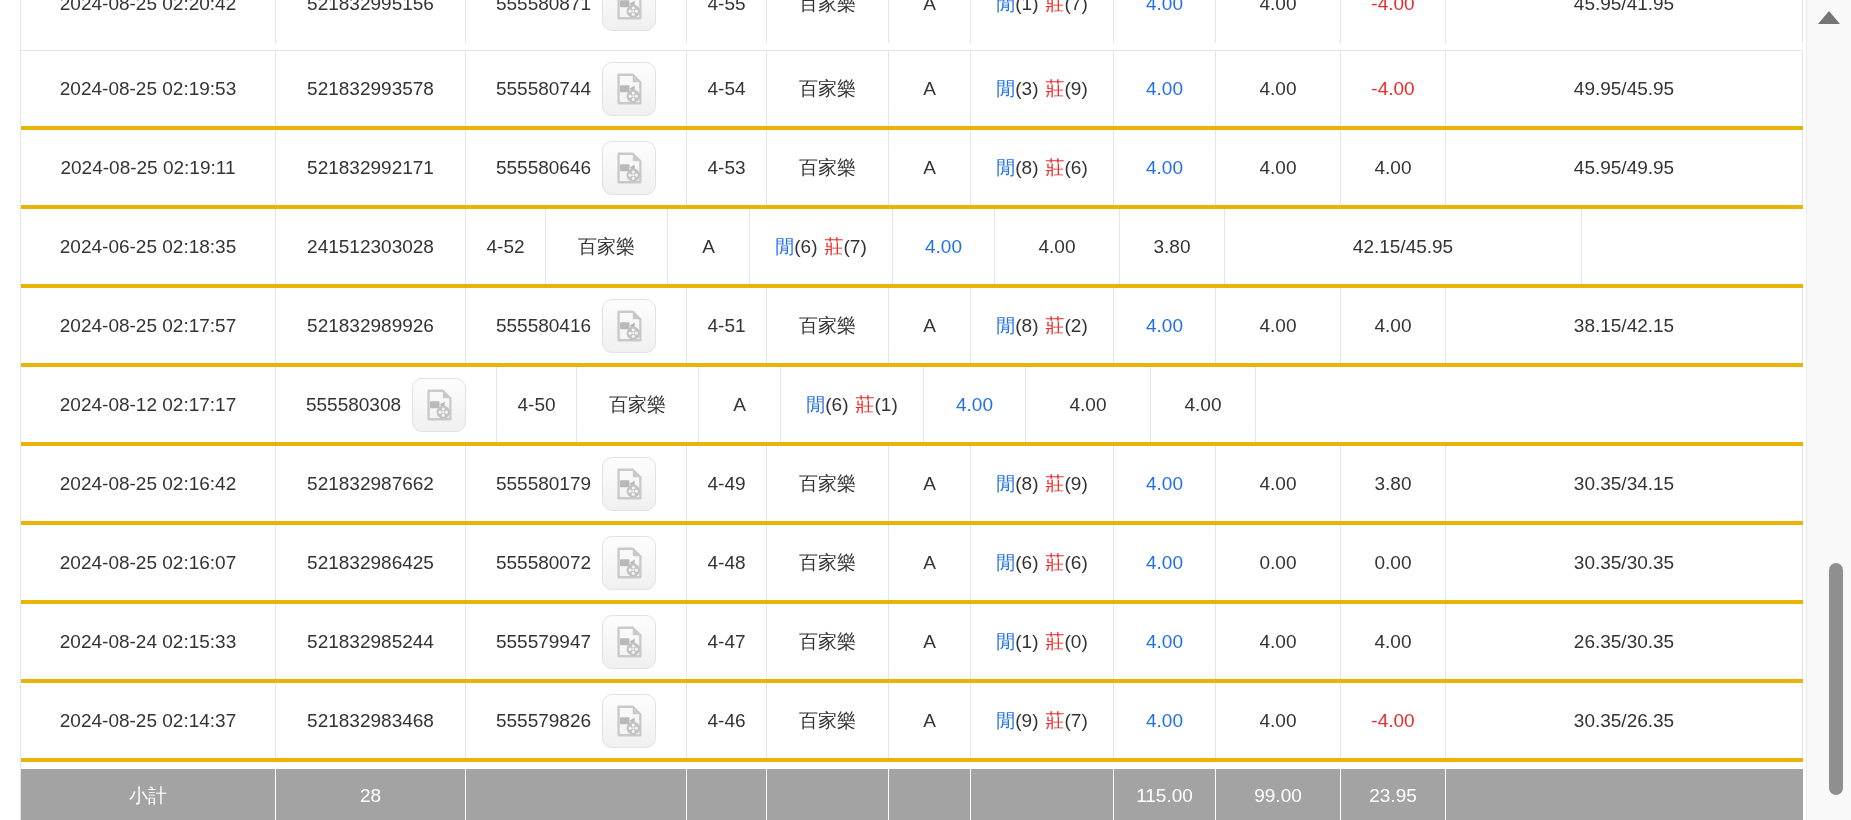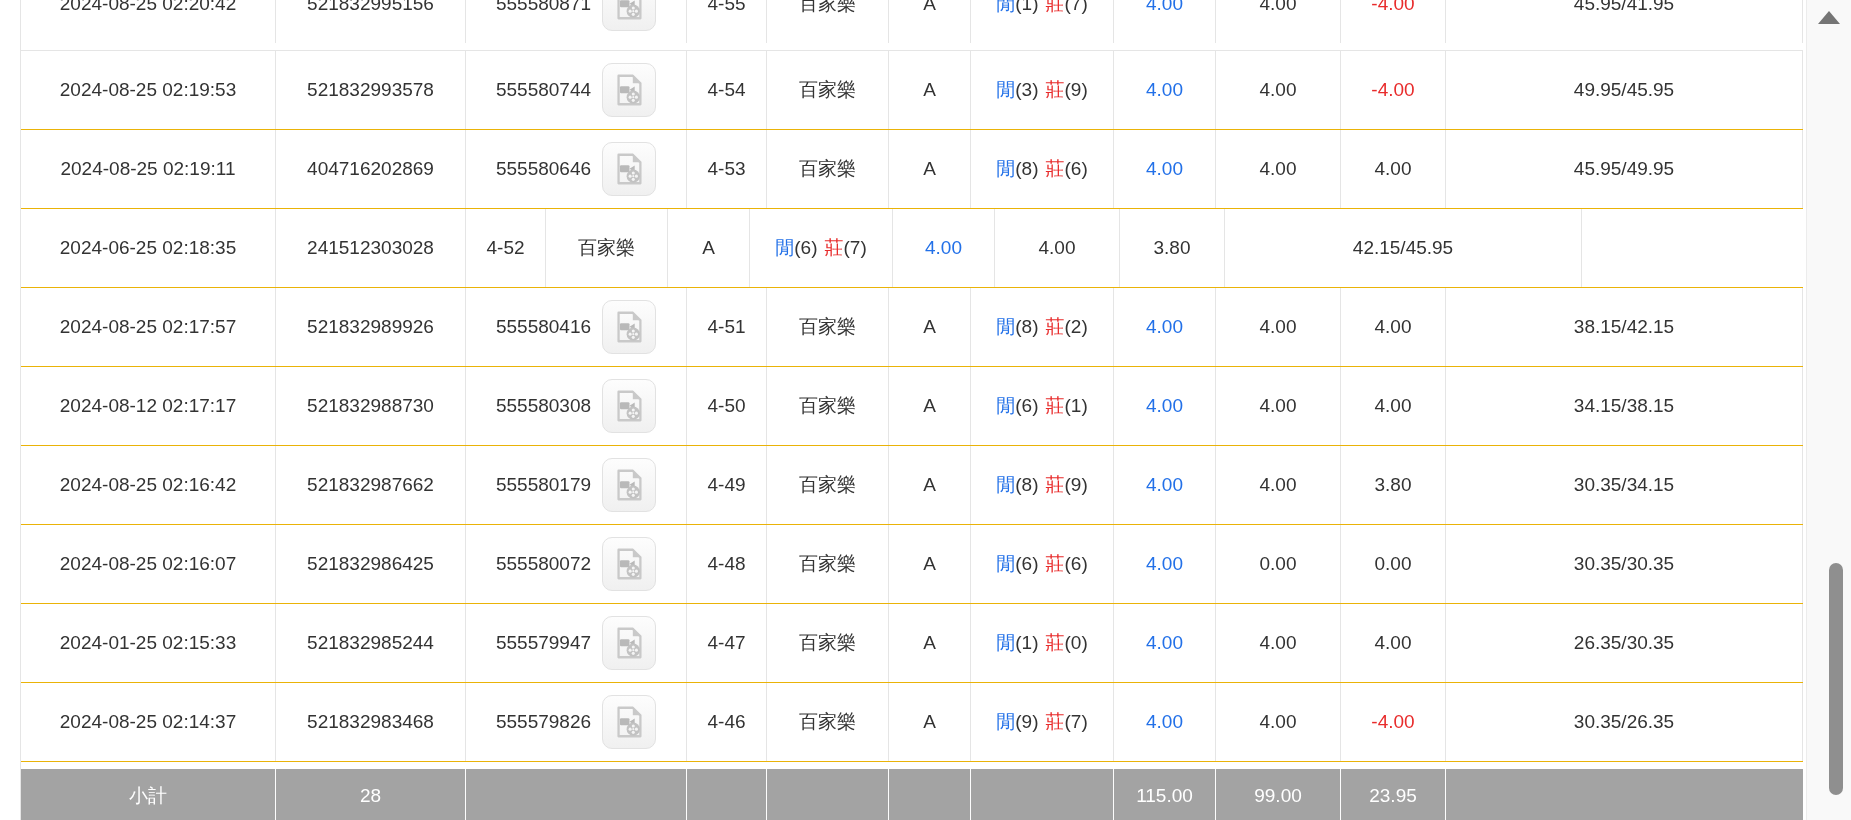--- a/index.html
+++ b/index.html
@@ -7,21 +7,21 @@
          font-family:"Liberation Sans","DejaVu Sans",sans-serif;color:#333;background:#fff;}
 
   
   .top-pill{position:absolute;left:212px;top:-4px;width:233px;height:12px;
             background:#e3e3e3;border-radius:7px;}
 
   
   .table-wrap{position:absolute;left:20px;top:0;width:1782px;border-left:1px solid #e5e5e5;}
   .first-row-clip{height:50px;overflow:hidden;border-bottom:1px solid #e5e5e5;}
   .first-row-clip .row{margin-top:-36px;border-bottom:none;}
-  .row{display:flex;height:79px;box-sizing:border-box;border-bottom:1px solid #eab308;
+  .row{display:flex;height:79px;box-sizing:border-box;border-bottom:4px solid #eab308;
        align-items:stretch;background:#fff;}
   .cell{box-sizing:border-box;border-right:1px solid #e5e5e5;display:flex;
         align-items:center;justify-content:center;font-size:19px;white-space:nowrap;}
   .c-time{width:255px;}
   .c-id{width:190px;}
   .c-video{width:221px;gap:11px;}
   .c-round{width:80px;}
   .c-game{width:122px;}
   .c-table{width:82px;}
   .c-result{width:143px;gap:0;}
@@ -129,21 +129,21 @@
             <span>(9)</span>
     </div>
     <div class="cell c-bet blue">4.00</div>
     <div class="cell c-valid">4.00</div>
     <div class="cell c-win neg">-4.00</div>
     <div class="cell c-balance">49.95/45.95</div>
   </div>
 
   <div class="row">
     <div class="cell c-time">2024-08-25 02:19:11</div>
-    <div class="cell c-id">404716202869</div>
+    <div class="cell c-id">521832992171</div>
     <div class="cell c-video">
       <span>555580646</span>
       <button class="vbtn">
         <svg width="38" height="38" viewBox="0 0 40 40" xmlns="http://www.w3.org/2000/svg">
           <path d="M9 5 h15 l8 8 v22 h-23 z" fill="none" stroke="#c9c9c9" stroke-width="2.4" stroke-linejoin="round"></path>
           <path d="M24 5 l8 8 h-8 z" fill="#c9c9c9"></path>
           <rect x="10.5" y="16" width="10" height="7.5" rx="1.2" fill="#b9b9b9"></rect>
           <path d="M20.5 19.8 L26 16.4 L26 23.2 Z" fill="#b9b9b9"></path>
           <circle cx="24.5" cy="27.5" r="7" fill="#c2c2c2"></circle>
           <circle cx="24.5" cy="24.1" r="1.6" fill="#f4f4f4"></circle>
@@ -217,21 +217,20 @@
             <span>(2)</span>
     </div>
     <div class="cell c-bet blue">4.00</div>
     <div class="cell c-valid">4.00</div>
     <div class="cell c-win">4.00</div>
     <div class="cell c-balance">38.15/42.15</div>
   </div>
 
   <div class="row">
     <div class="cell c-time">2024-08-12 02:17:17</div>
-    <div class="cell c-id">521832988730</div>
     <div class="cell c-video">
       <span>555580308</span>
       <button class="vbtn">
         <svg width="38" height="38" viewBox="0 0 40 40" xmlns="http://www.w3.org/2000/svg">
           <path d="M9 5 h15 l8 8 v22 h-23 z" fill="none" stroke="#c9c9c9" stroke-width="2.4" stroke-linejoin="round"></path>
           <path d="M24 5 l8 8 h-8 z" fill="#c9c9c9"></path>
           <rect x="10.5" y="16" width="10" height="7.5" rx="1.2" fill="#b9b9b9"></rect>
           <path d="M20.5 19.8 L26 16.4 L26 23.2 Z" fill="#b9b9b9"></path>
           <circle cx="24.5" cy="27.5" r="7" fill="#c2c2c2"></circle>
           <circle cx="24.5" cy="24.1" r="1.6" fill="#f4f4f4"></circle>
@@ -247,21 +246,20 @@
     <div class="cell c-table">A</div>
     <div class="cell c-result">
       <span class="blue">閒</span>
             <span>(6)</span>
             <span class="red banker-lbl">莊</span>
             <span>(1)</span>
     </div>
     <div class="cell c-bet blue">4.00</div>
     <div class="cell c-valid">4.00</div>
     <div class="cell c-win">4.00</div>
-    <div class="cell c-balance">34.15/38.15</div>
   </div>
 
   <div class="row">
     <div class="cell c-time">2024-08-25 02:16:42</div>
     <div class="cell c-id">521832987662</div>
     <div class="cell c-video">
       <span>555580179</span>
       <button class="vbtn">
         <svg width="38" height="38" viewBox="0 0 40 40" xmlns="http://www.w3.org/2000/svg">
           <path d="M9 5 h15 l8 8 v22 h-23 z" fill="none" stroke="#c9c9c9" stroke-width="2.4" stroke-linejoin="round"></path>
@@ -321,21 +319,21 @@
             <span class="red banker-lbl">莊</span>
             <span>(6)</span>
     </div>
     <div class="cell c-bet blue">4.00</div>
     <div class="cell c-valid">0.00</div>
     <div class="cell c-win">0.00</div>
     <div class="cell c-balance">30.35/30.35</div>
   </div>
 
   <div class="row">
-    <div class="cell c-time">2024-01-25 02:15:33</div>
+    <div class="cell c-time">2024-08-24 02:15:33</div>
     <div class="cell c-id">521832985244</div>
     <div class="cell c-video">
       <span>555579947</span>
       <button class="vbtn">
         <svg width="38" height="38" viewBox="0 0 40 40" xmlns="http://www.w3.org/2000/svg">
           <path d="M9 5 h15 l8 8 v22 h-23 z" fill="none" stroke="#c9c9c9" stroke-width="2.4" stroke-linejoin="round"></path>
           <path d="M24 5 l8 8 h-8 z" fill="#c9c9c9"></path>
           <rect x="10.5" y="16" width="10" height="7.5" rx="1.2" fill="#b9b9b9"></rect>
           <path d="M20.5 19.8 L26 16.4 L26 23.2 Z" fill="#b9b9b9"></path>
           <circle cx="24.5" cy="27.5" r="7" fill="#c2c2c2"></circle>

